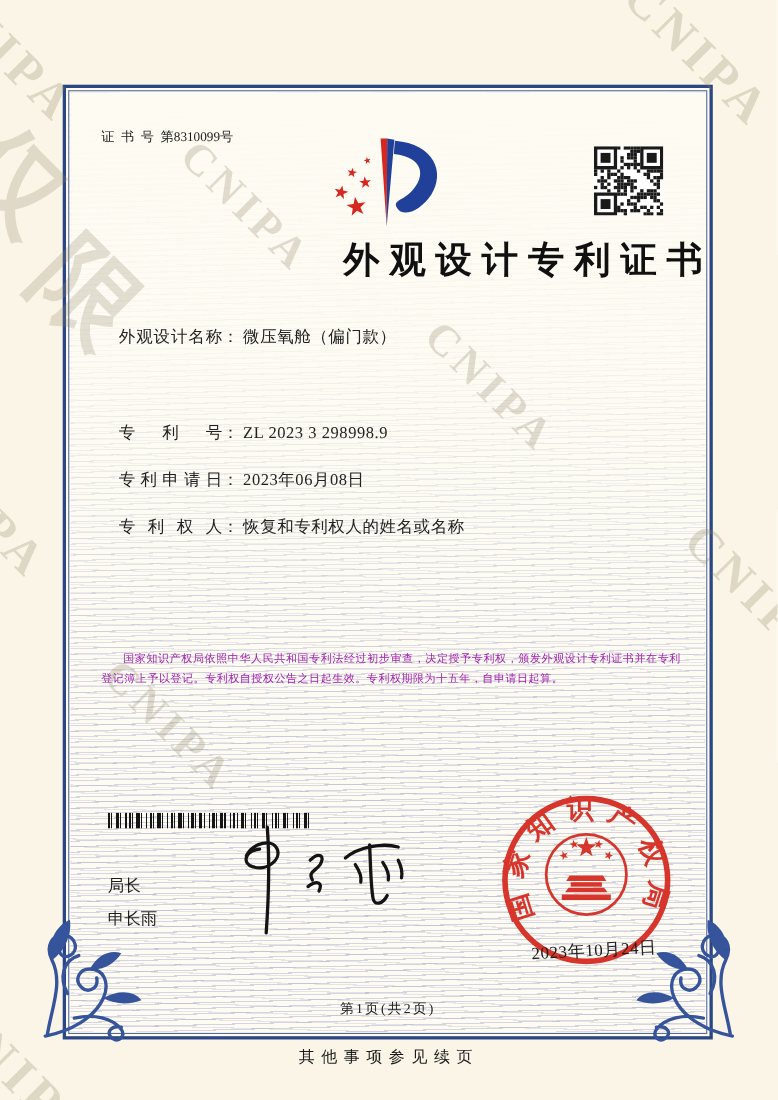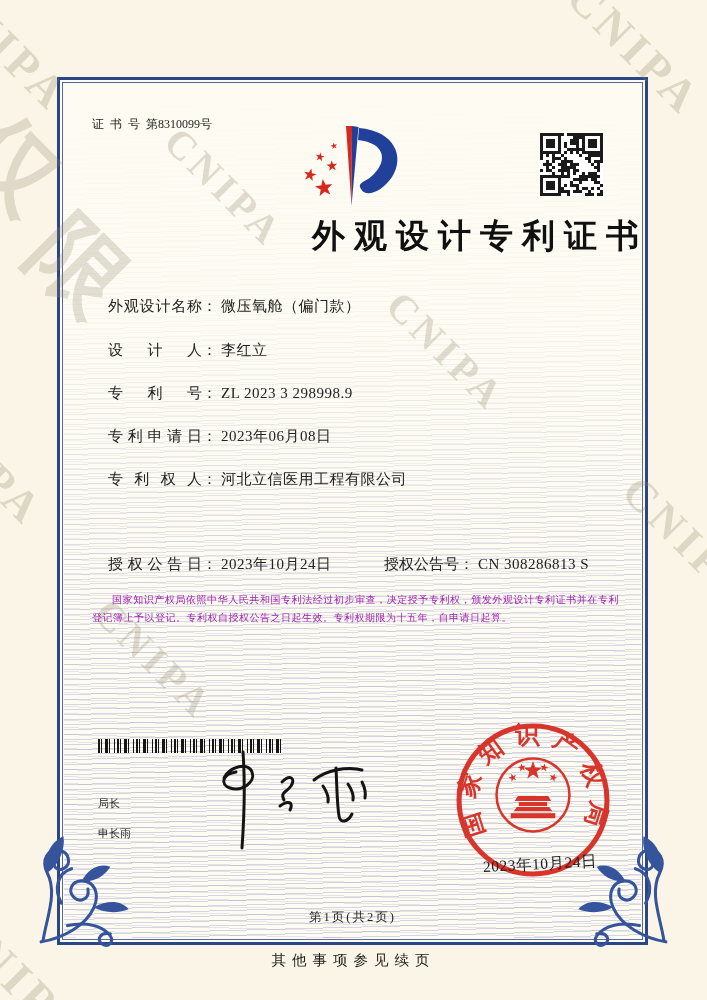--- a/index.html
+++ b/index.html
@@ -51,21 +51,21 @@
   .grant2{position:absolute; left:276px; top:0;}
   .body-text{
     left:92px; top:591px; width:527px; font-size:10px; line-height:1.78;
     text-align:justify; color:#a21caf; letter-spacing:.5px;
   }
   .body-text p{margin:0 0 4px 0; text-indent:2em;}
   .barcode{
     left:98px; top:739px; width:183px; height:14px;
     background:repeating-linear-gradient(90deg,#151515 0 2px,transparent 2px 3px,#151515 3px 4px,transparent 4px 7px,#151515 7px 10px,transparent 10px 11px,#151515 11px 12px,transparent 12px 16px,#151515 16px 17px,transparent 17px 19px);
   }
-  .signer{left:98px; font-size:11px; font-family:"Liberation Sans","DejaVu Sans",sans-serif; color:#1d1d1d;}
+  .signer{left:98px; font-size:15px; font-family:"Liberation Sans","DejaVu Sans",sans-serif; color:#1d1d1d;}
   .signature{left:196px; top:740px; width:190px; height:112px;}
   .seal{left:455px; top:722px; width:156px; height:156px; z-index:3;}
   .seal-date{
     left:465px; top:854px; width:150px; text-align:center; z-index:4;
     font-size:15.5px; color:#1b1b1b; transform:rotate(-3deg); letter-spacing:.5px;
   }
   .page-num{left:57px; top:909px; width:591px; text-align:center; font-size:12.5px; letter-spacing:2px; color:#222;}
   .cont-note{left:0; top:951px; width:707px; text-align:center; font-size:14.5px; letter-spacing:6px; color:#1b1b1b;}
   .flourish{position:absolute; width:122px; height:122px; z-index:3;}
   .flourish.bl{left:33px; top:828px;}
@@ -300,37 +300,28 @@
           <rect x="6" y="48" width="9" height="9"></rect>
         </g>
       </svg>
   </div>
 
   <div class="abs title">外观设计专利证书</div>
 
   <div class="abs field" style="top:297px">
     <span class="flabel">外观设计名称</span><span class="fcolon">：</span><span class="fvalue">微压氧舱（偏门款）</span>
   </div>
-  <div class="abs field" style="top:341px">
-    <span class="flabel">设计人</span><span class="fcolon">：</span><span class="fvalue">李红立</span>
-  </div>
   <div class="abs field" style="top:384px">
     <span class="flabel">专利号</span><span class="fcolon">：</span><span class="fvalue">ZL 2023 3 298998.9</span>
   </div>
   <div class="abs field" style="top:427px">
     <span class="flabel">专利申请日</span><span class="fcolon">：</span><span class="fvalue">2023年06月08日</span>
   </div>
   <div class="abs field" style="top:470px">
-    <span class="flabel">专利权人</span><span class="fcolon">：</span><span class="fvalue">河北立信医用工程有限公司</span>
-  </div>
-  <div class="abs field" style="top:555px">
-    <span class="flabel">授权公告日</span><span class="fcolon">：</span><span class="fvalue">2023年10月24日</span>
-    <span class="grant2">
-      <span>授权公告号</span><span class="fcolon">：</span><span class="fvalue">CN 308286813 S</span>
-    </span>
+    <span class="flabel">专利权人</span><span class="fcolon">：</span><span class="fvalue">恢复和专利权人的姓名或名称</span>
   </div>
 
   <div class="abs body-text">
     <p>国家知识产权局依照中华人民共和国专利法经过初步审查，决定授予专利权，颁发外观设计专利证书并在专利登记簿上予以登记。专利权自授权公告之日起生效。专利权期限为十五年，自申请日起算。</p>
   </div>
 
   <div class="abs barcode"></div>
 
   <div class="abs signer" style="top:796px">局长</div>
   <div class="abs signer" style="top:826px">申长雨</div>

